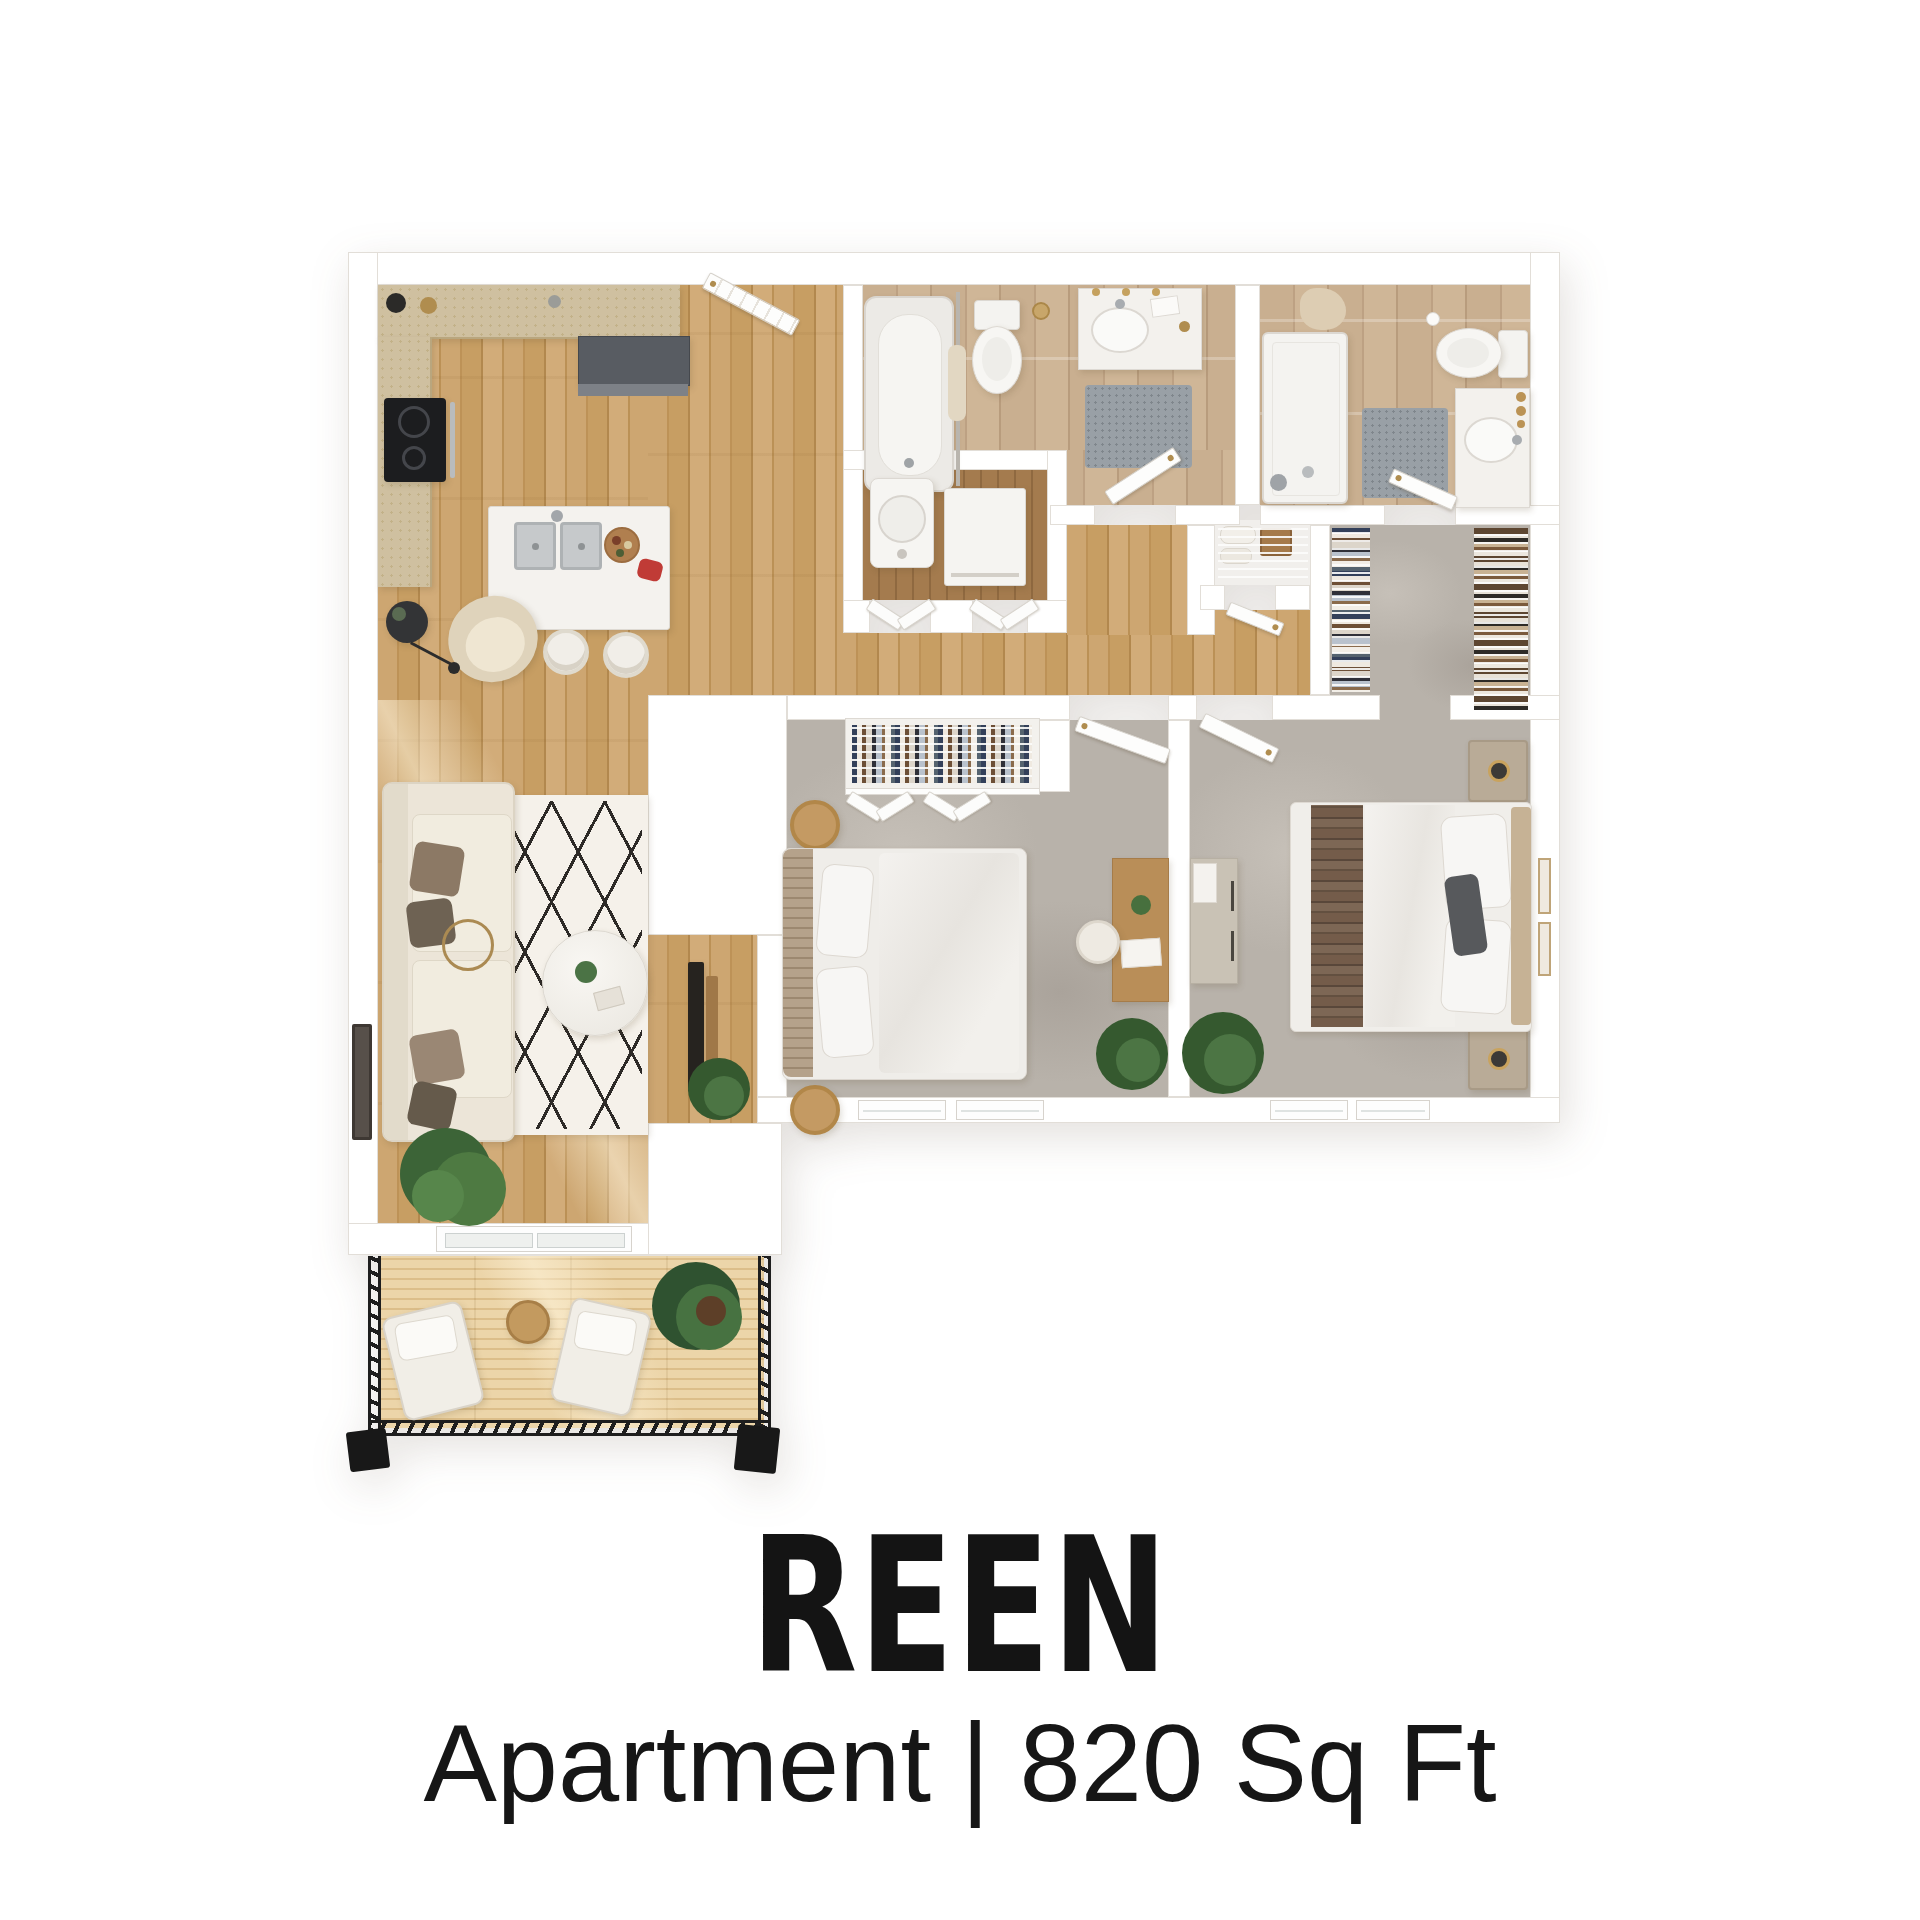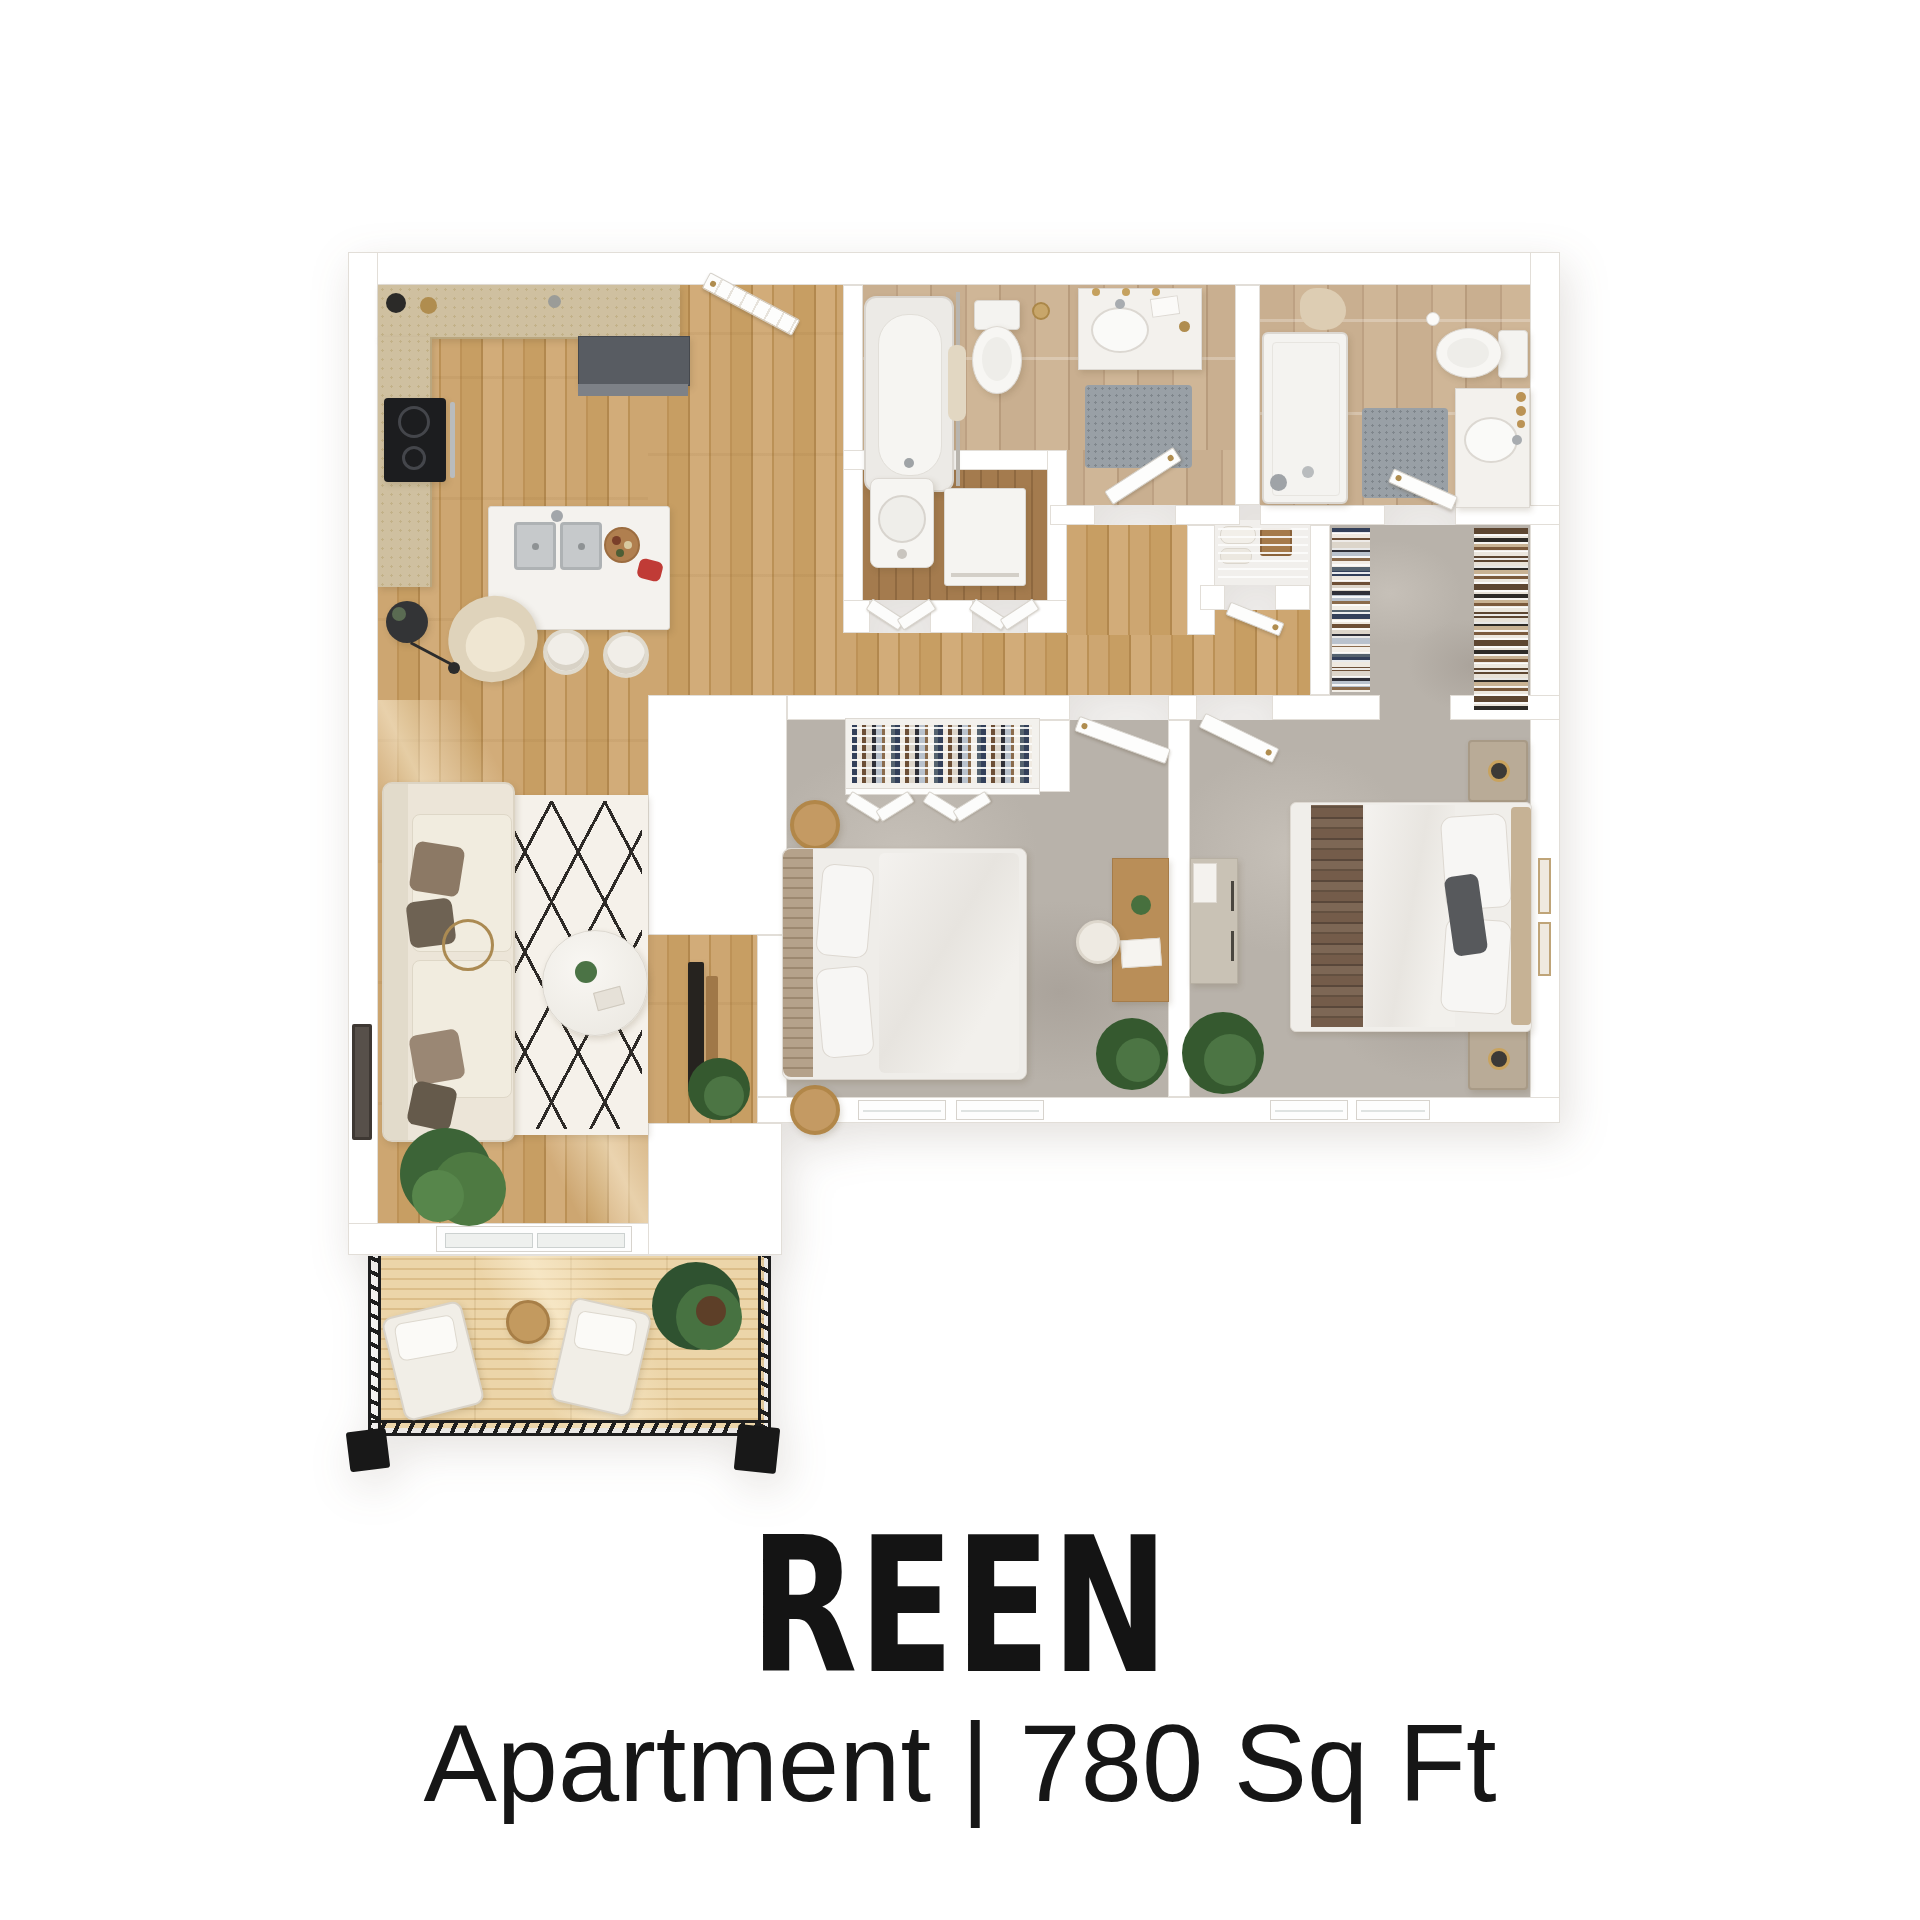--- a/index.html
+++ b/index.html
@@ -342,14 +342,14 @@
       <i></i>
     </div>
   <div class="abs window" style="left:1356px;top:1100px;width:74px;height:20px;">
       <i></i>
     </div>
 
 </div>
 
 <div class="title">REEN</div>
 <div class="subtitle">
-  <span>Apartment</span><span class="bar">|</span><span>780 Sq Ft</span>
+  <span>Apartment</span><span class="bar">|</span><span>820 Sq Ft</span>
 </div>
 
 </body></html>

